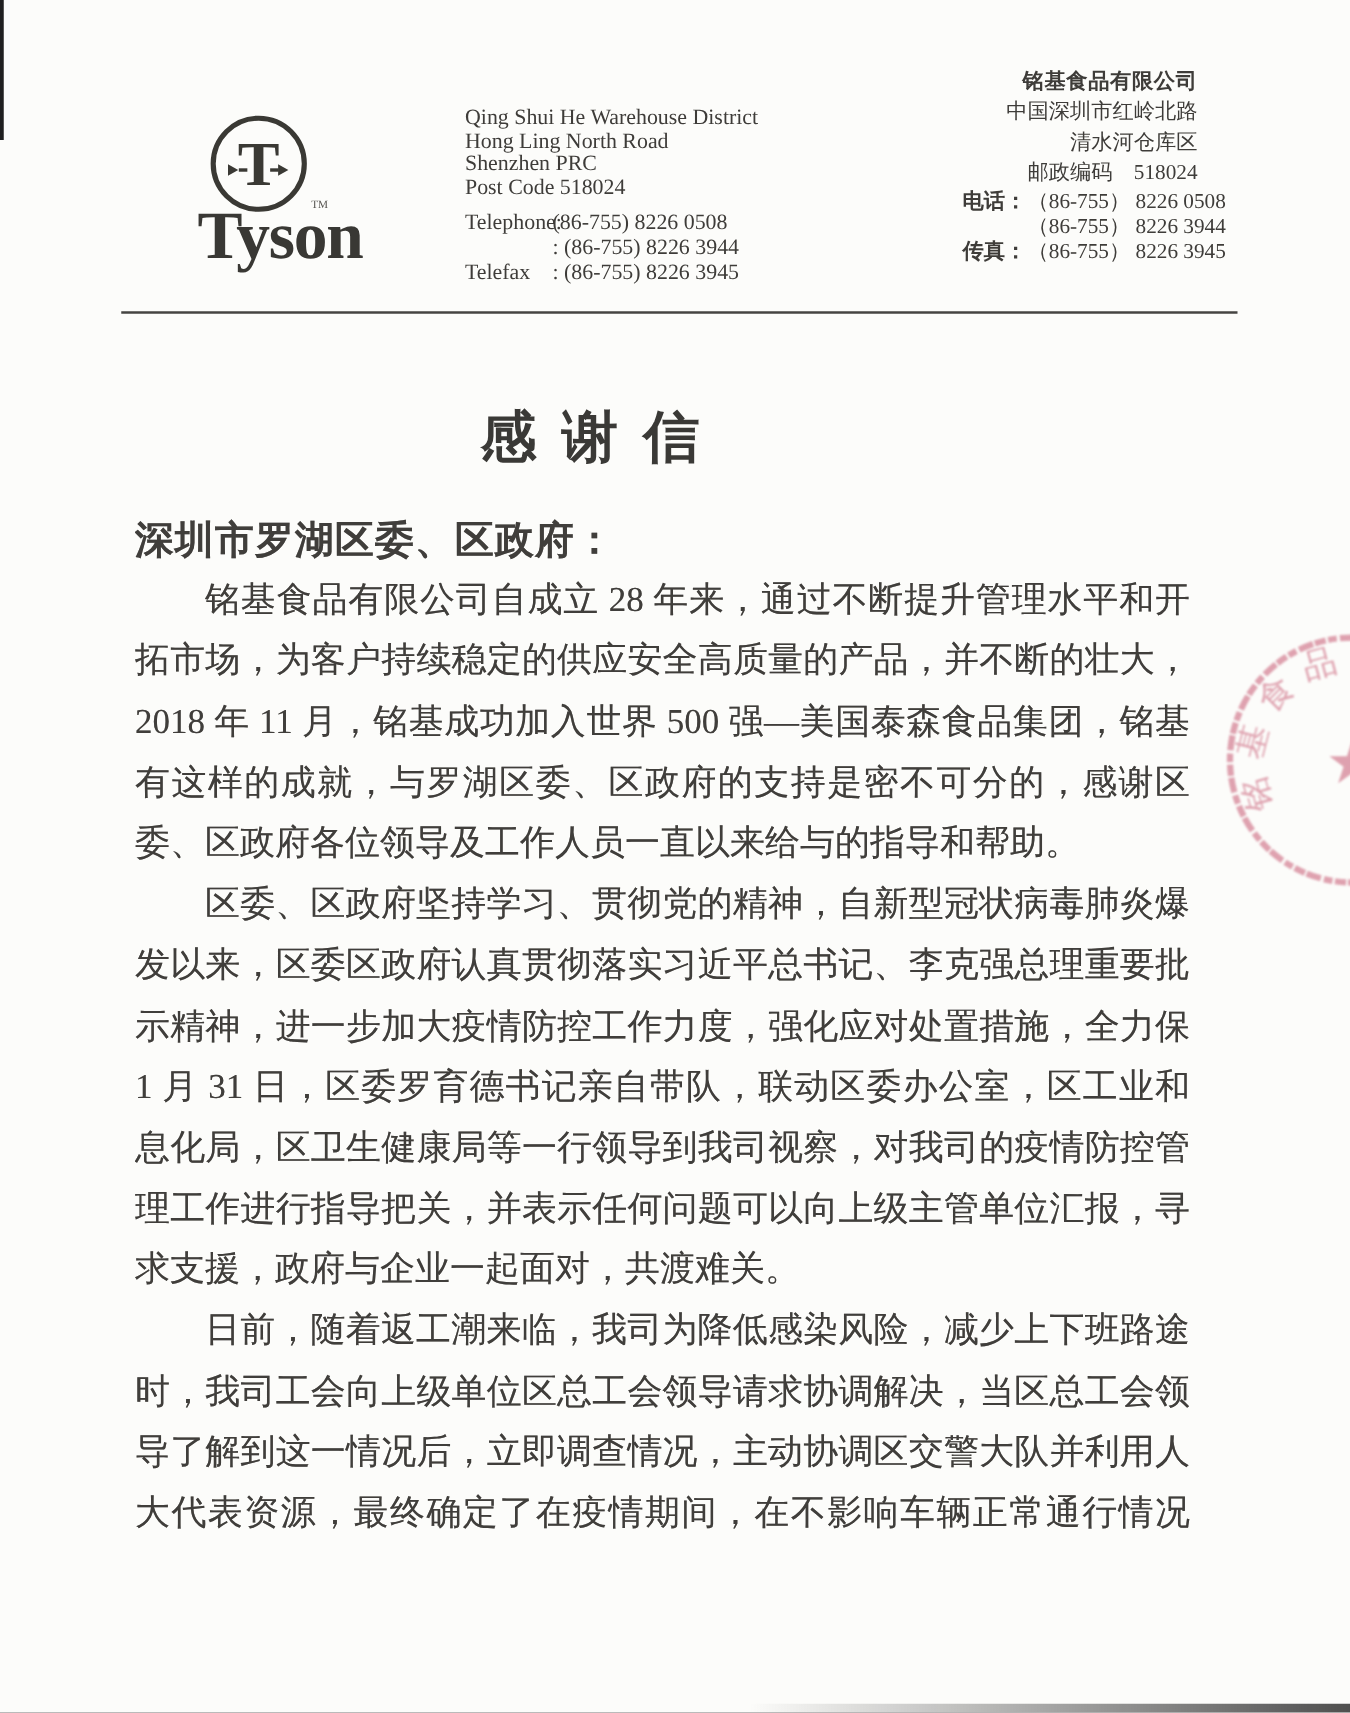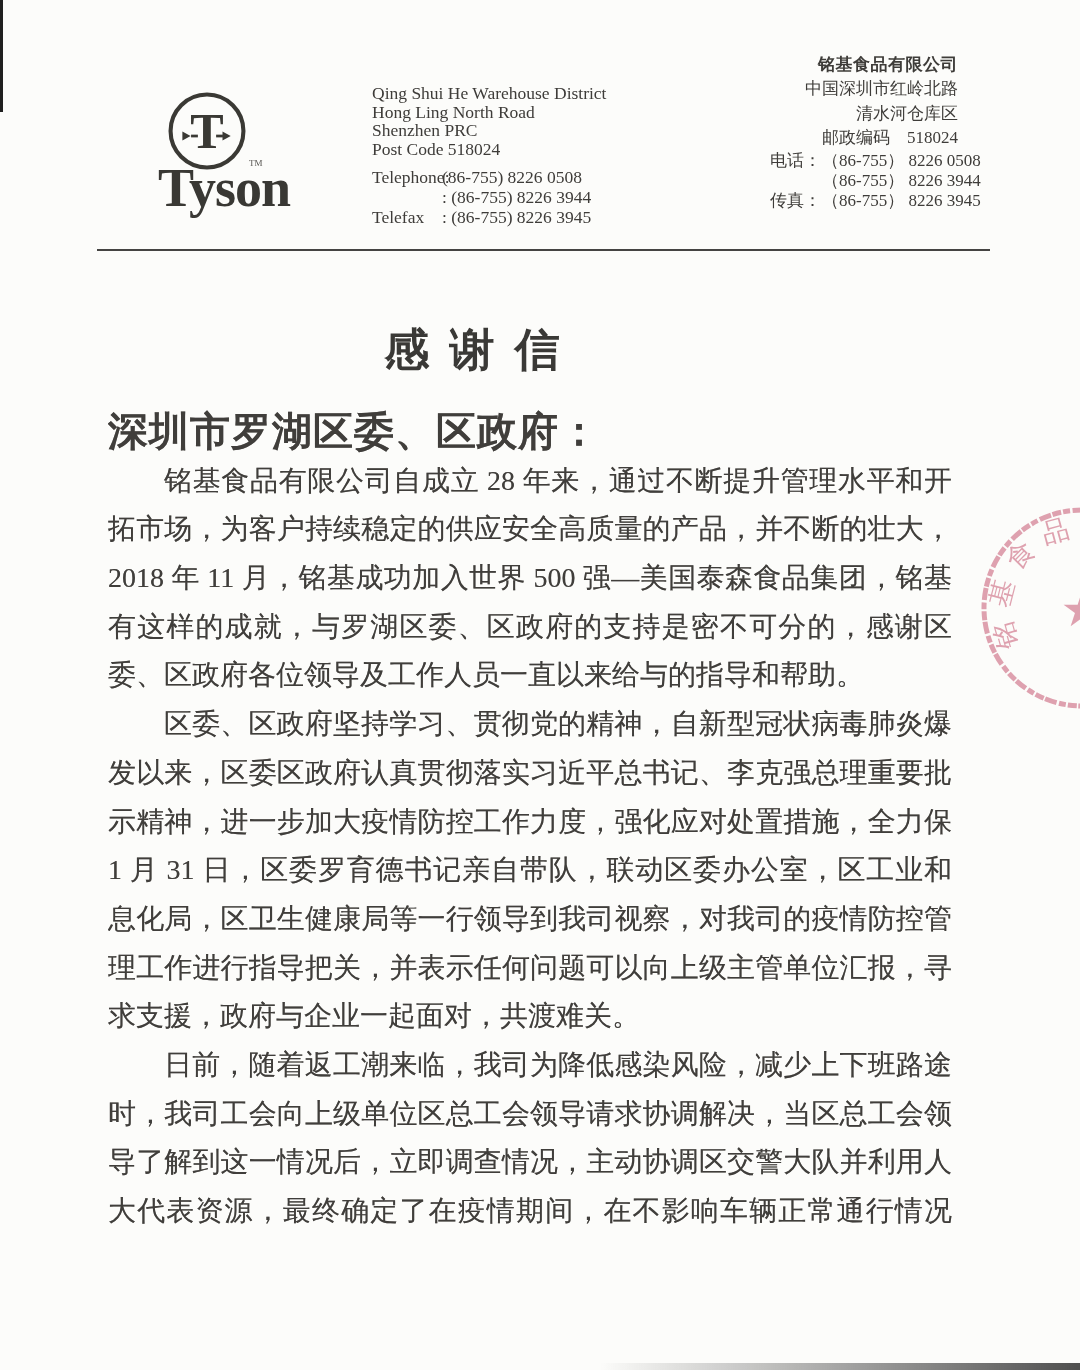--- a/index.html
+++ b/index.html
@@ -20,35 +20,35 @@
   .tm{position:absolute; left:249px; top:158px; font-size:9px; color:#55534f; letter-spacing:0;text-align:right;}
   .en-address{position:absolute; left:372px; top:64px; font-size:17.5px; line-height:18.6px; color:#3e3c39;margin-top:20px;}
   .en-address .addr-line{white-space:pre;}
   .contact-group{margin-top:9px; line-height:20px;}
   .contact-row{display:flex; white-space:pre;}
   .en-address .contact-label{width:70px; flex:none;}
   .cn-address{position:absolute; left:770px; top:53px; width:188px; font-size:17px; line-height:24.4px; color:#3e3c39;}
   .cn-address .company{font-weight:bold; text-align:right; letter-spacing:.5px;}
   .cn-address .addr-line{text-align:right;}
   .cn-address .contact-group{margin-top:0;}
-  .cn-address .contact-label{width:52px; flex:none;}
+  .cn-address .contact-label{width:52px; flex:none;font-weight:bold;}
   .cn-address .contact-value{flex:1; text-align:left;}
   .rule{position:absolute; left:97px; top:249px; width:893px; height:2.4px; background:#454442;}
   
   .letter-title{
     position:absolute; left:0; top:320px; width:964px;
     text-align:center; font-size:45px; font-weight:600; color:#3a3936;
     letter-spacing:.45em;
   }
   .letter-body{
     position:absolute; left:108px; top:408px; width:844px;
     font-size:28px; line-height:48.7px; color:#403e3b;
     text-shadow:0 0 .5px rgba(64,62,59,.55);
   }
-  .salutation{font-weight:bold; font-size:40px; letter-spacing:1px;}
+  .salutation{font-weight:bold; font-size:31px; letter-spacing:1px;}
   .body-line{text-align:justify; text-align-last:justify; height:48.7px; overflow:hidden;}
   .body-line.indent{text-indent:2em;}
   .body-line.para-end{text-align-last:left;}
   
   .seal{position:absolute; left:974px; top:500px; opacity:.52; filter:blur(.7px);}
   
   .artifact-left-edge{position:absolute; left:0; top:0; width:3px; height:112px; background:#1f1f1f; filter:blur(.4px);}
   .artifact-bottom-edge{position:absolute; right:0; bottom:0; width:480px; height:7px;
     background:linear-gradient(to left, rgba(35,35,35,.8), rgba(35,35,35,0)); filter:blur(.5px);}
 </style>

